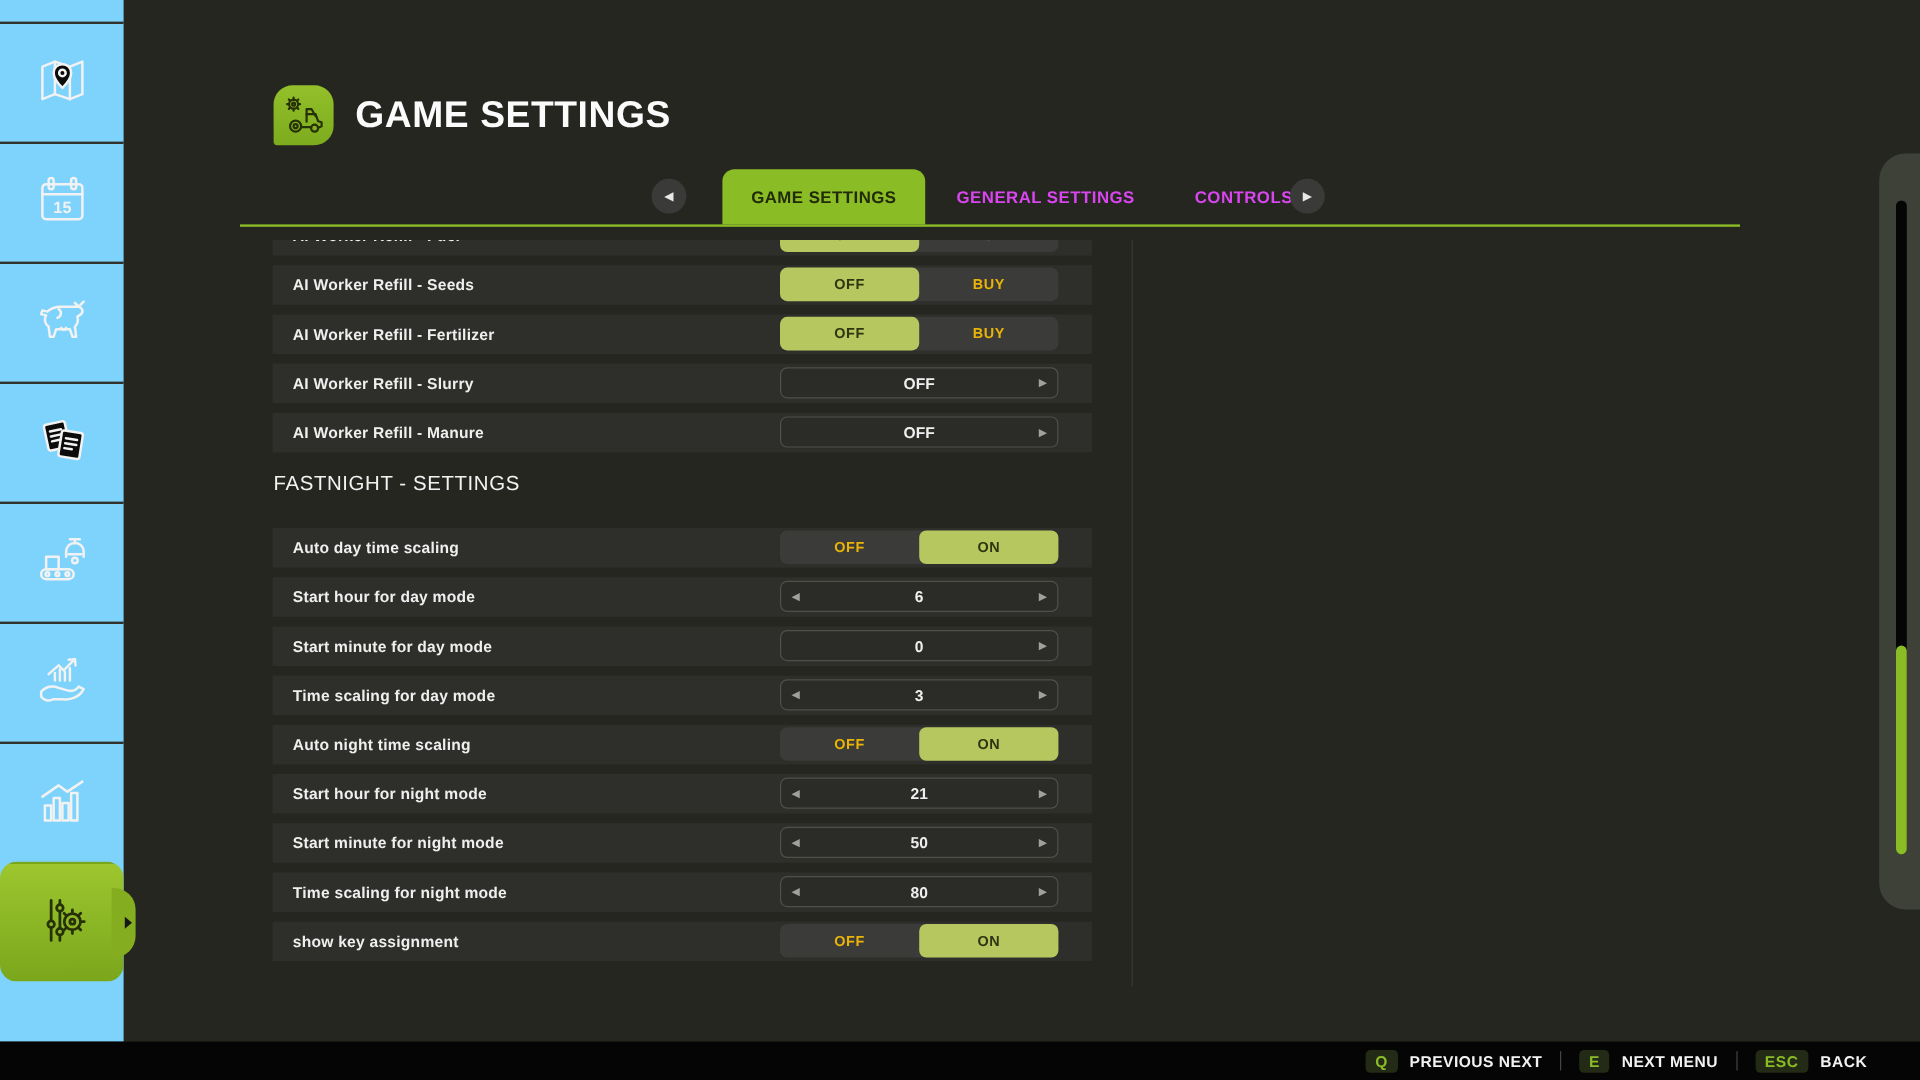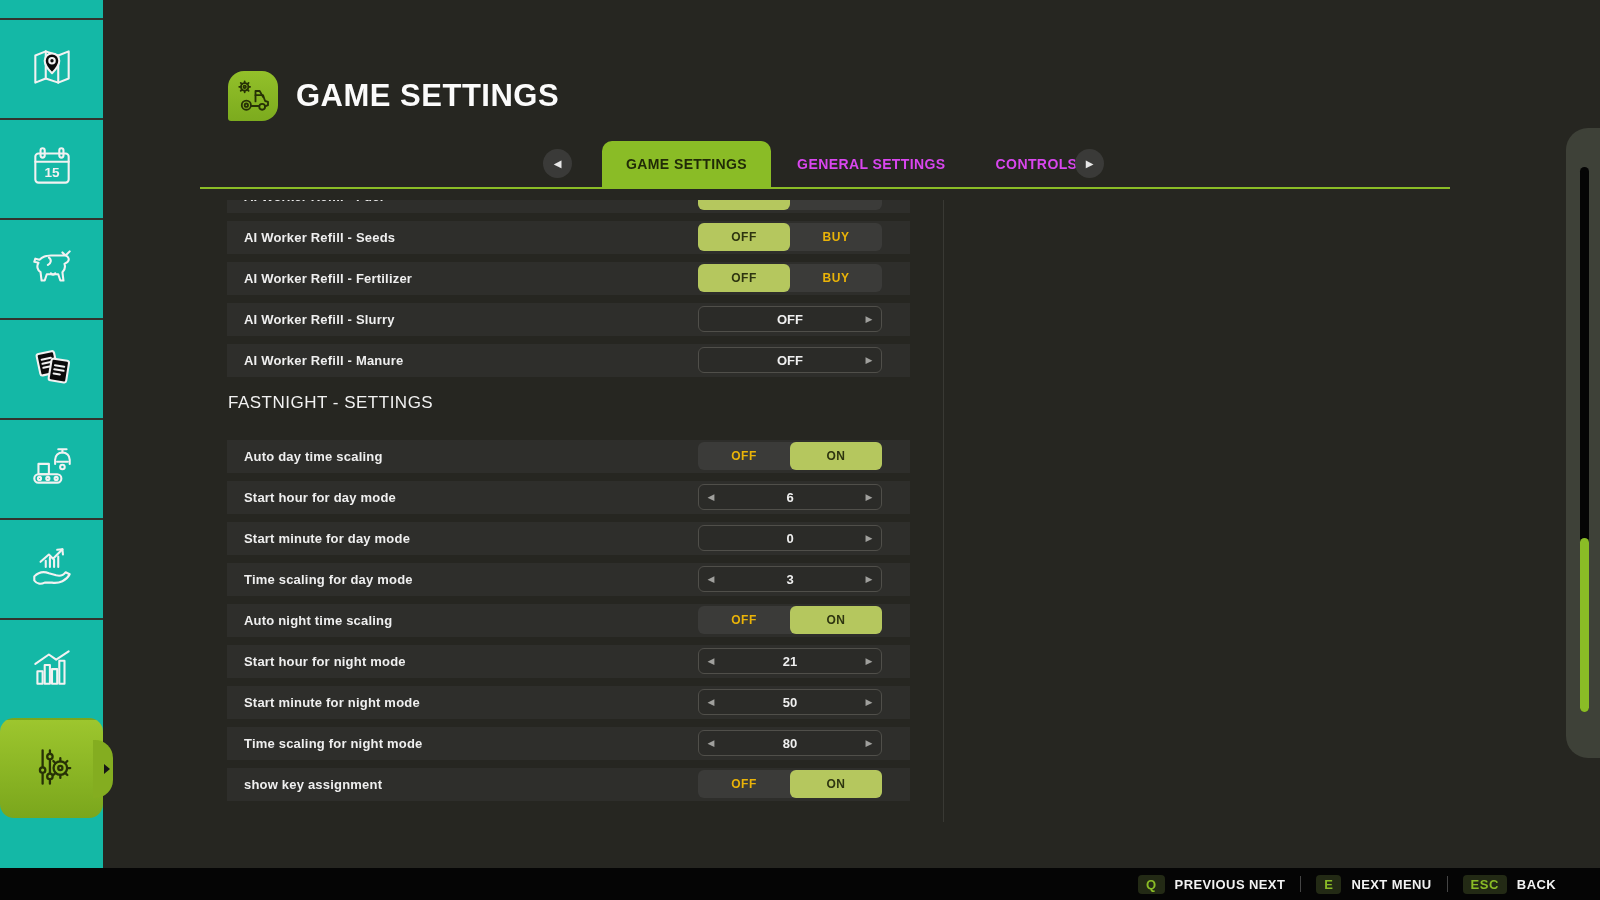--- a/index.html
+++ b/index.html
@@ -3,21 +3,21 @@
 <meta charset="utf-8">
 <style>
   * { margin:0; padding:0; box-sizing:border-box; }
   html,body { background:#000; }
   .canvas {
     position:relative; width:1600px; height:900px; overflow:hidden;
     background:#262621; font-family:"Liberation Sans", sans-serif;
   }
   
   .sidebar { position:absolute; left:0; top:0; width:103px; height:868px;
-    background:#14b8a6; padding-top:18px; }
+    background:#7dd3fc; padding-top:18px; }
   .side-item { position:relative; height:100px; border-top:2px solid #33332e;
     display:flex; align-items:center; justify-content:center; cursor:pointer; }
   .side-item svg { width:50px; height:50px; }
   .side-item.active {
     background:linear-gradient(180deg,#9dc62e 0%,#7aa61c 100%);
     border-radius:14px; border-top-color:transparent;
   }
   .side-item.active::before { content:''; position:absolute; right:-10px; top:50%;
     transform:translateY(-50%); width:20px; height:58px; background:#84ad20;
     border-radius:0 18px 18px 0; }
@@ -48,21 +48,21 @@
     overflow:hidden; }
   .divider-v { position:absolute; left:943px; top:200px; width:1px; height:622px;
     background:#393934; }
   .sec-title { font-size:17px; font-weight:500; color:#f2f2f2; letter-spacing:.5px;
     margin:16px 0 27px 1px; }
   .row { position:relative; height:33px; margin-bottom:8px; background:#2e2e2b;
     display:flex; align-items:center; }
   .row.clipped { margin-top:-20px; }
   .row-label { padding-left:17px; font-size:13px; font-weight:bold; color:#efefef;
     letter-spacing:.2px; flex:1; }
-  .ctrl { position:absolute; right:28px; width:184px; height:28px; top:2px; }
+  .ctrl { position:absolute; right:28px; width:232px; height:28px; top:2px; }
   .toggle { display:flex; width:100%; height:100%; background:#3b3b39; border-radius:6px; }
   .tog-opt { flex:1; display:flex; align-items:center; justify-content:center;
     font-size:12px; font-weight:bold; color:#eab308; letter-spacing:.5px; cursor:pointer;
     border-radius:6px; }
   .tog-opt.sel { background:#b5c75e; color:#2e3510; }
   .stepper { position:relative; width:100%; height:26px; top:1px; background:#2b2b28;
     border:1px solid #504f4a; border-radius:6px; display:flex; align-items:center; }
   .step-val { flex:1; text-align:center; font-size:13px; font-weight:bold; color:#efefef; }
   .step-arrow { position:absolute; top:0; height:100%; width:20px; display:flex;
     align-items:center; justify-content:center; color:#a0a09d; font-size:9px; cursor:pointer; }

